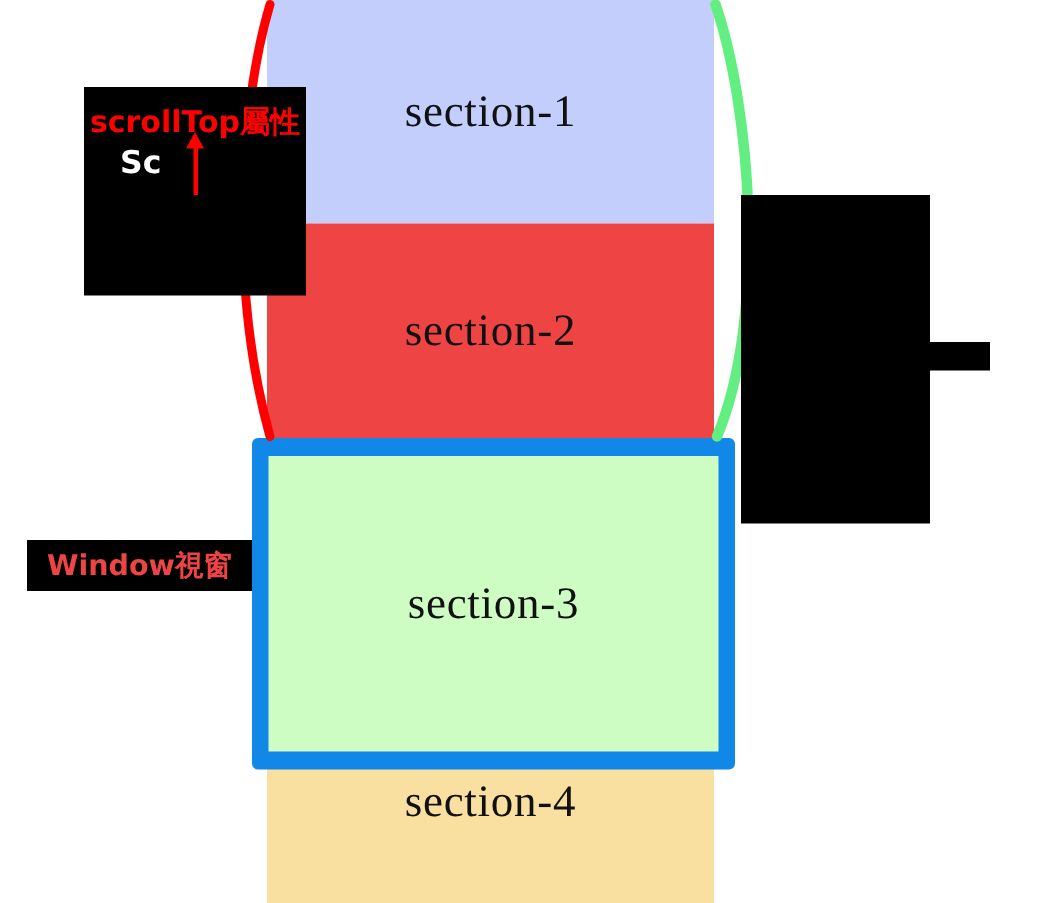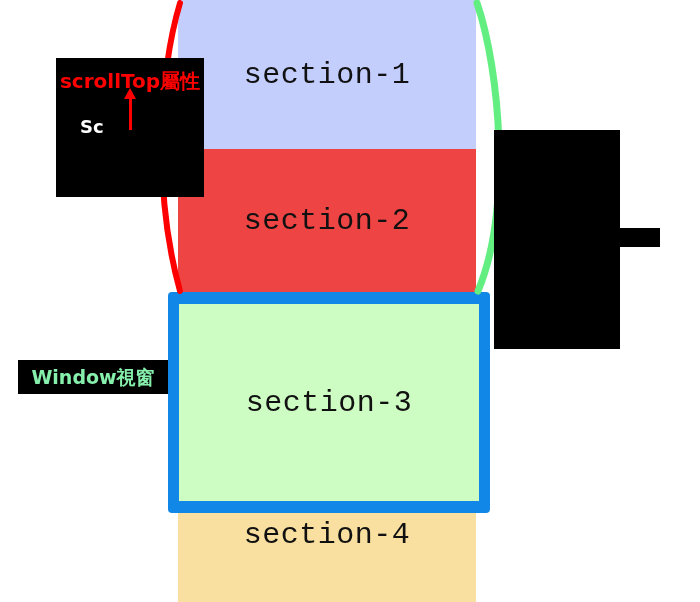--- a/index.html
+++ b/index.html
@@ -23,21 +23,21 @@
     position: absolute;
     left: 178px;
     width: 298px;
     display: flex;
     align-items: center;
     justify-content: center;
     color: #111111;
     font-size: 30px;
     font-weight: 400;
     letter-spacing: 0.5px;
-    font-family: Liberation Mono, monospace;
+    font-family: Liberation Serif, serif;
   }
   #section-1 { top: 0px;   height: 149px; background: #c3cefd; }
   #section-2 { top: 149px; height: 144px; background: #ef4444; }
   #section-4 { top: 465px; height: 140px; background: #fae0a0; }
 
   
   #viewport-frame {
     position: absolute;
     left: 168px;
     top: 292px;
@@ -111,37 +111,37 @@
   #window-callout {
     left: 18px;
     top: 360px;
     width: 150px;
     height: 34px;
     display: flex;
     align-items: center;
     justify-content: center;
   }
   #window-callout .callout-line {
-    color: #86efac;
+    color: #ef4444;
     font-size: 19px;
   }
 
   
   #scroll-callout {
     left: 494px;
     top: 130px;
     width: 126px;
     height: 219px;
   }
   #scroll-callout-text {
     position: absolute;
     left: 80px;
-    top: 116px;
+    top: 96px;
     color: #ffffff;
-    font-size: 18px;
+    font-size: 21px;
     font-weight: bold;
     white-space: nowrap;
     font-family: "DejaVu Sans", "Liberation Sans", sans-serif;
     z-index: 5;
   }
   
   #scroll-callout-occluder {
     position: absolute;
     left: 596px;
     top: 228px;

